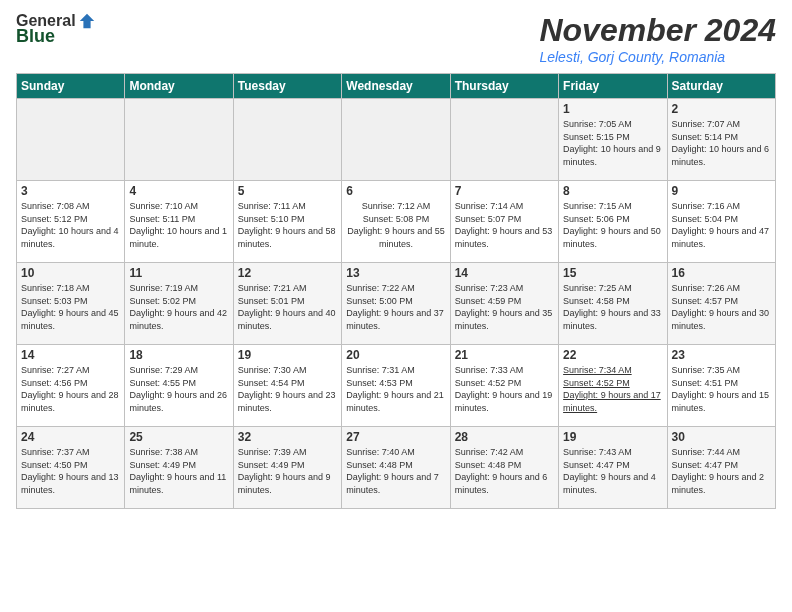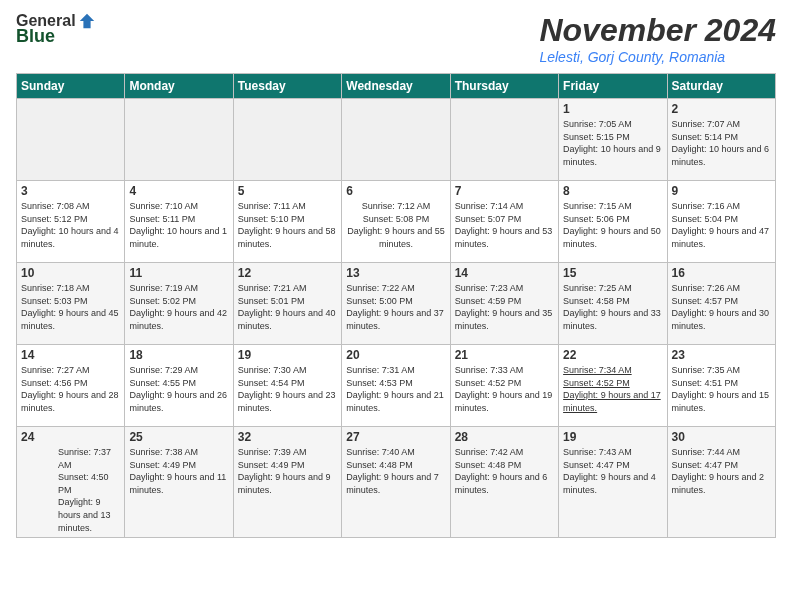--- a/index.html
+++ b/index.html
@@ -282,21 +282,21 @@
           <td>
             <span class="day-num">23</span>
             <div class="day-info" style="white-space: pre-line;">Sunrise: 7:35 AM
 Sunset: 4:51 PM
 Daylight: 9 hours and 15 minutes.</div>
           </td>
         </tr>
         <tr>
           <td>
             <span class="day-num">24</span>
-            <div class="day-info" style="white-space: pre-line; margin-left: 37px;">Sunrise: 7:37 AM
+            <div class="day-info" style="white-space: pre-line;">Sunrise: 7:37 AM
 Sunset: 4:50 PM
 Daylight: 9 hours and 13 minutes.</div>
           </td>
           <td>
             <span class="day-num">25</span>
             <div class="day-info" style="white-space: pre-line;">Sunrise: 7:38 AM
 Sunset: 4:49 PM
 Daylight: 9 hours and 11 minutes.</div>
           </td>
           <td>

